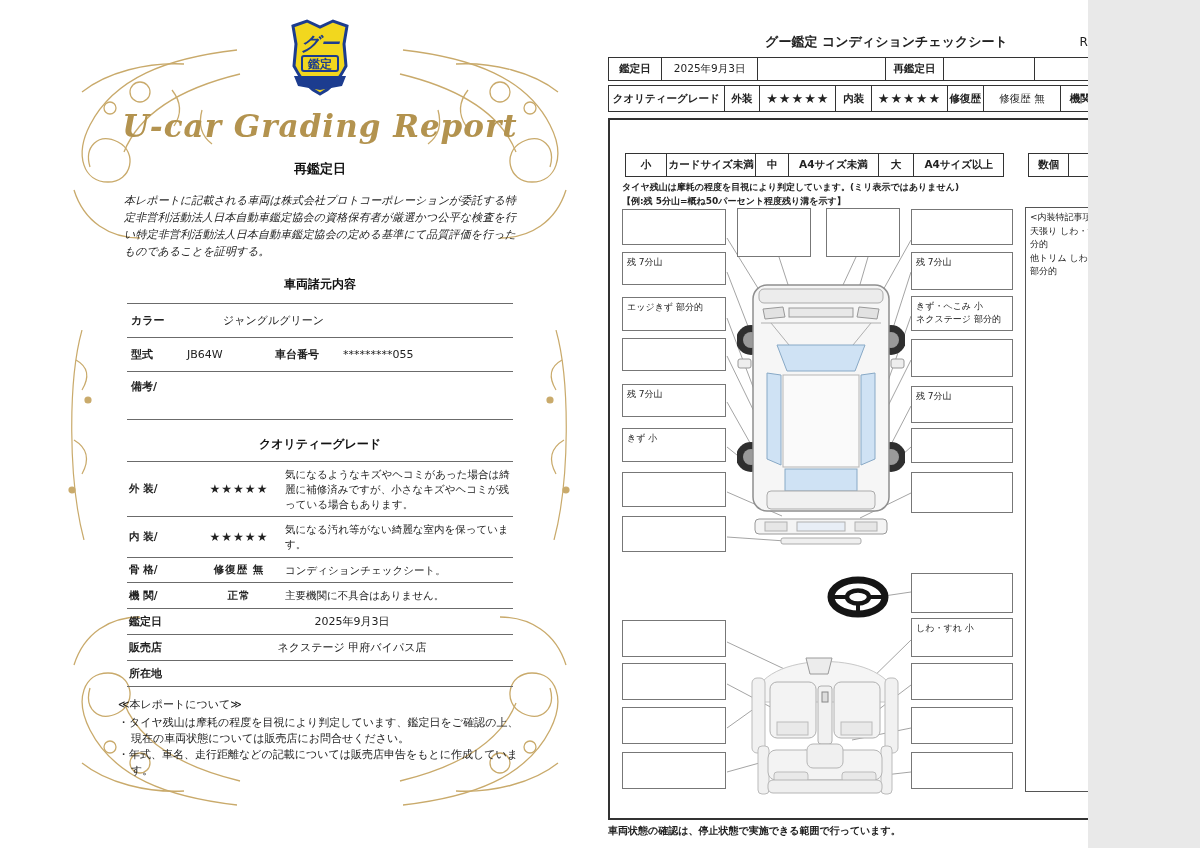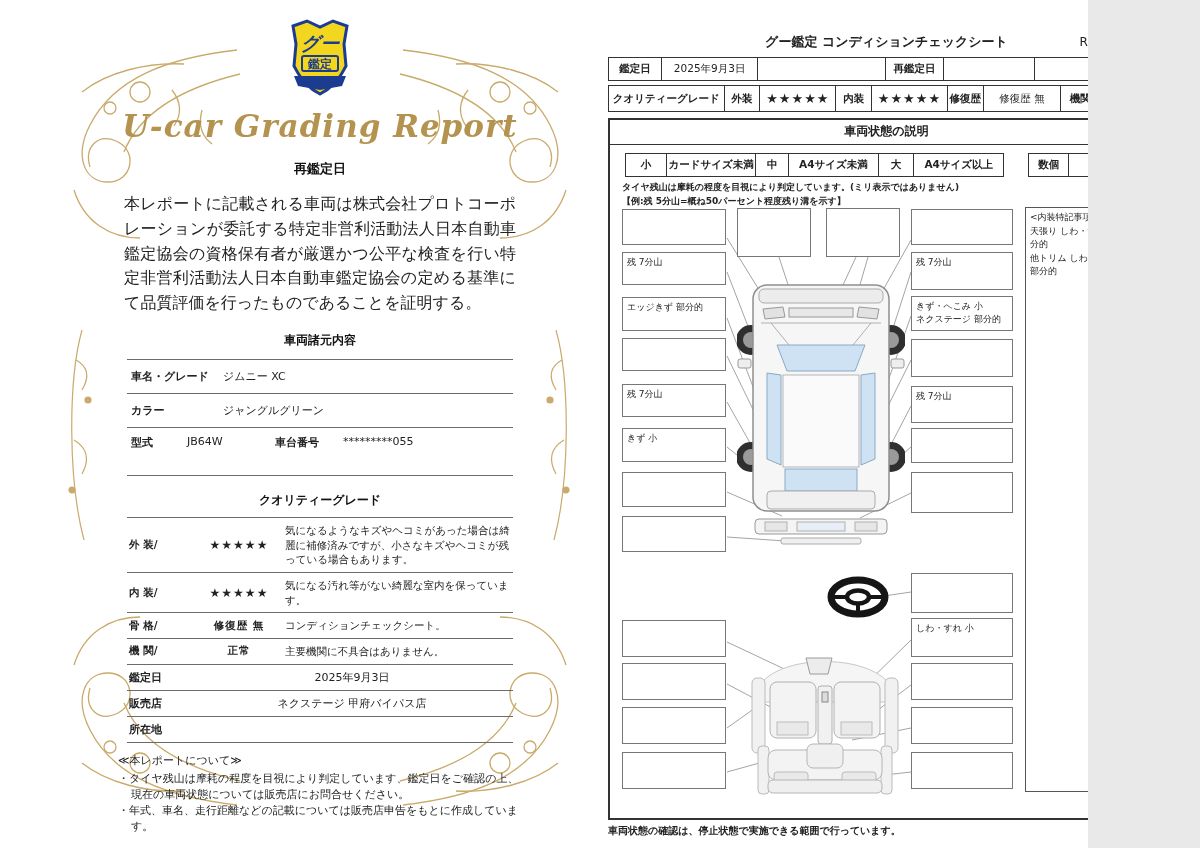--- a/index.html
+++ b/index.html
@@ -4,21 +4,21 @@
 <style>
   html,body{margin:0;padding:0;background:#e9e9e9;}
   .page{position:relative;width:1088px;height:848px;background:#ffffff;overflow:hidden;
         font-family:"DejaVu Sans","Liberation Sans",sans-serif;color:#222;}
   
   .cert{position:absolute;left:60px;top:14px;width:520px;text-align:center;}
   .badge{margin:0 auto;}
   .report-title{font-family:"DejaVu Serif","Liberation Serif",serif;font-style:italic;
     font-size:31px;color:#b3934f;letter-spacing:1px;margin-top:2px;font-weight:bold;}
   .cert-sub{font-size:13px;font-weight:bold;margin-top:16px;color:#111;}
-  .intro{width:392px;margin:14px auto 0;text-align:justify;font-size:16px;line-height:1.55;color:#222;}
+  .intro{width:392px;margin:14px auto 0;text-align:justify;font-size:11px;line-height:1.55;color:#222;font-style:italic;}
   .sec-title{font-size:12px;font-weight:bold;margin-top:16px;color:#111;}
   .spec{width:386px;margin:10px auto 0;}
   .srow{display:flex;align-items:center;border-top:1px solid #6b6b6b;min-height:29px;
         font-size:11px;text-align:left;padding:2px 4px;}
   .srow:last-child{border-bottom:1px solid #6b6b6b;min-height:38px;align-items:flex-start;padding-top:7px;}
   .sl{width:92px;font-weight:bold;color:#222;}
   .sv{width:110px;}
   .sl2{width:96px;font-weight:bold;}
   .sv2{flex:1;}
   .grades{width:386px;margin:8px auto 0;}
@@ -133,32 +133,31 @@
       <text x="32" y="54" text-anchor="middle" font-size="12" font-weight="bold" fill="#1c3c8f">鑑定</text>
       <path d="M6,62 L58,62 L54,72 L32,76 L10,72 Z" fill="#1c3c8f"></path>
     </svg>
     <div class="report-title">U-car Grading Report</div>
     <div class="cert-sub">再鑑定日</div>
     <div class="intro">本レポートに記載される車両は株式会社プロトコーポレーションが委託する特定非営利活動法人日本自動車鑑定協会の資格保有者が厳選かつ公平な検査を行い特定非営利活動法人日本自動車鑑定協会の定める基準にて品質評価を行ったものであることを証明する。</div>
 
     <div class="sec-title">車両諸元内容</div>
     <div class="spec">
       <div class="srow">
-        <span class="sl">車名・グレード</span>
-        <span class="sv" style="width:260px">ジムニー XC</span>
-      </div>
-      <div class="srow">
         <span class="sl">カラー</span>
         <span class="sv" style="width:260px">ジャングルグリーン</span>
       </div>
       <div class="srow">
         <span class="sl" style="width:56px">型式</span>
         <span class="sv" style="width:88px">JB64W</span>
         <span class="sl2" style="width:68px">車台番号</span>
         <span class="sv2">*********055</span>
+      </div>
+      <div class="srow">
+        <span class="sl">備考/</span>
       </div>
     </div>
 
     <div class="sec-title">クオリティーグレード</div>
     <div class="grades">
       <div class="grow">
         <span class="gl">外 装/</span>
         <span class="gv">★★★★★</span>
         <span class="gd">気になるようなキズやヘコミがあった場合は綺麗に補修済みですが、小さなキズやヘコミが残っている場合もあります。</span>
       </div>
@@ -220,21 +219,20 @@
     <div class="cell stars13" style="width:76px">★★★★★</div>
     <div class="cell bold" style="width:36px">内装</div>
     <div class="cell stars13" style="width:76px">★★★★★</div>
     <div class="cell bold" style="width:36px">修復歴</div>
     <div class="cell" style="width:78px">修復歴 無</div>
     <div class="cell bold" style="width:39px">機関</div>
     <div class="cell" style="width:65px">正常</div>
   </div>
 
   <div class="abs mainbox"></div>
-  <div class="abs condhead">車両状態の説明</div>
 
   <div class="abs tbl" style="left:625px;top:153px;width:379px;height:24px;">
     <div class="cell bold" style="width:40px">小</div>
     <div class="cell bold" style="width:90px">カードサイズ未満</div>
     <div class="cell bold" style="width:33px">中</div>
     <div class="cell bold" style="width:90px">A4サイズ未満</div>
     <div class="cell bold" style="width:36px">大</div>
     <div class="cell bold" style="width:90px">A4サイズ以上</div>
   </div>
   <div class="abs tbl" style="left:1028px;top:153px;width:124px;height:24px;">

